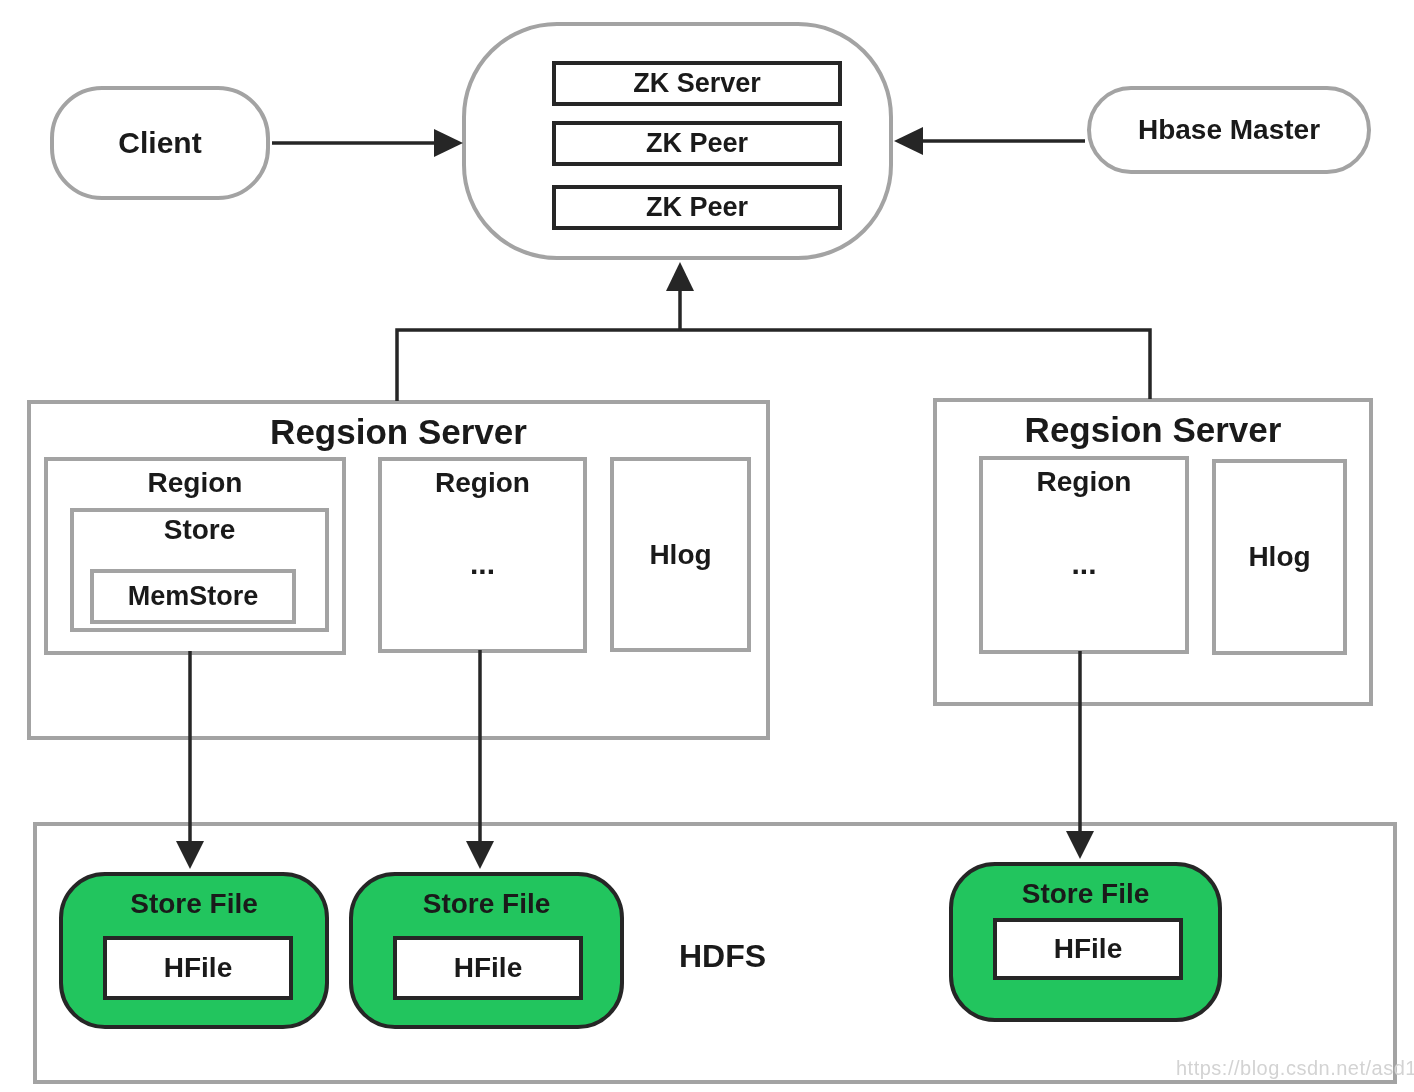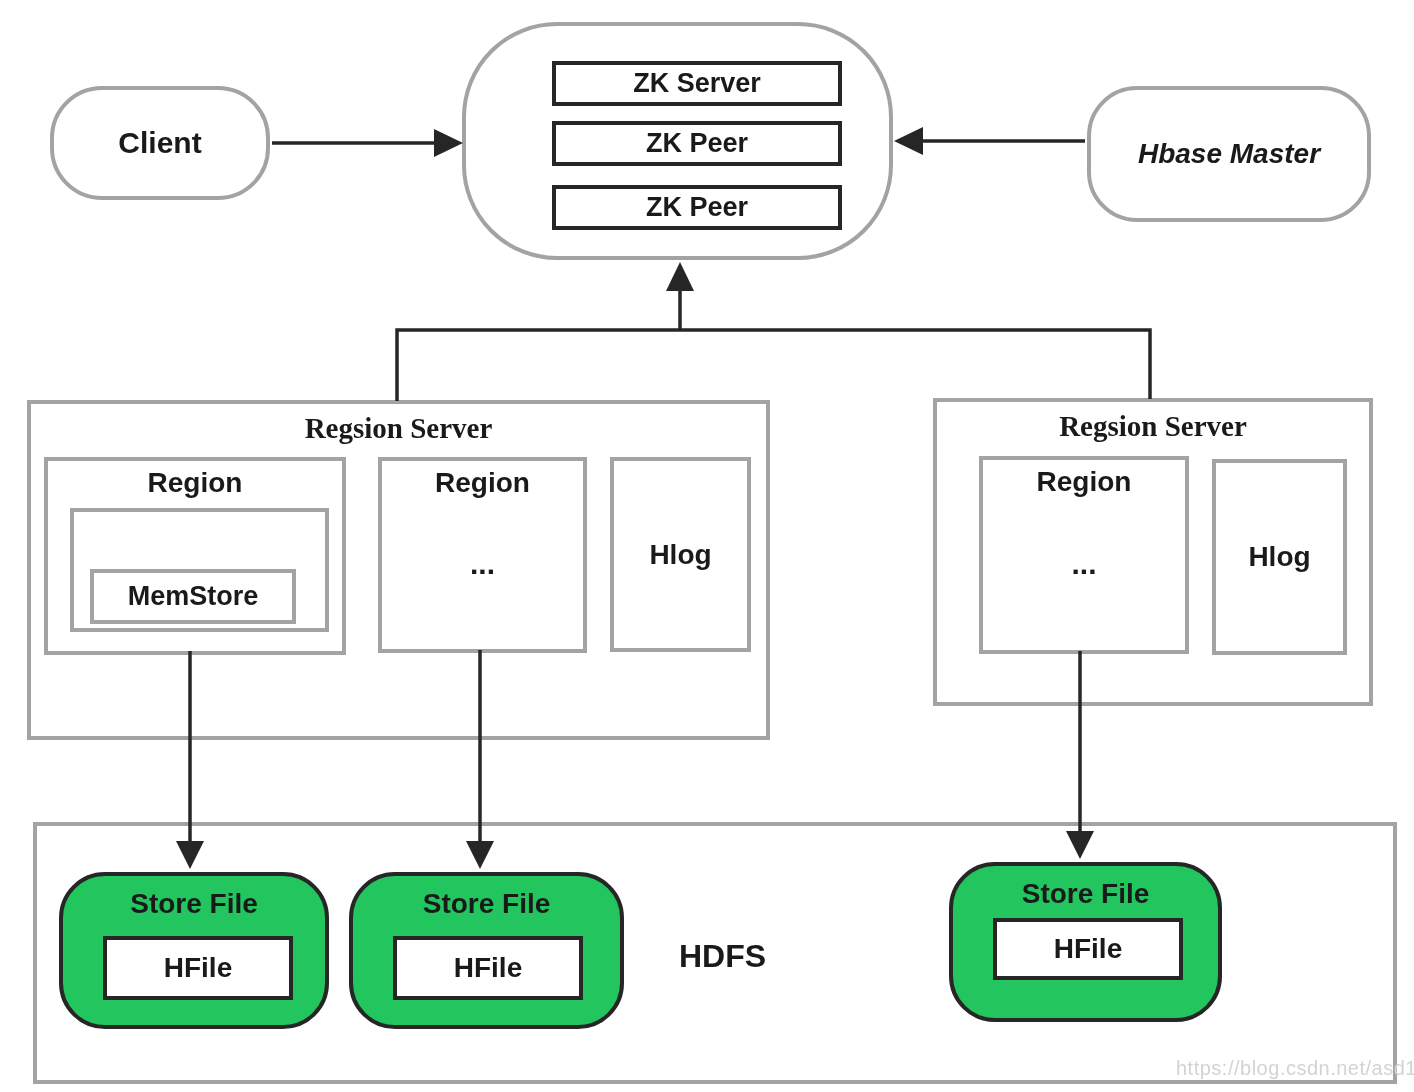--- a/index.html
+++ b/index.html
@@ -33,25 +33,25 @@
     left: 0; right: 0;
     text-align: center;
   }
   
   .client { left: 50px; top: 86px; width: 220px; height: 114px; border-radius: 52px; font-size: 30px; }
   .zk { left: 462px; top: 22px; width: 431px; height: 238px; border-radius: 95px; }
   .zk-item { position: absolute; left: 86px; width: 290px; height: 45px; border: 4px solid #262626; box-sizing: border-box; background: #fff; display: flex; align-items: center; justify-content: center; font-size: 27px; }
   .zk-item-0 { top: 35px; }
   .zk-item-1 { top: 95px; }
   .zk-item-2 { top: 159px; }
-  .master { left: 1087px; top: 86px; width: 284px; height: 136px; border-radius: 50px; font-size: 28px; font-style: italic; }
+  .master { left: 1087px; top: 86px; width: 284px; height: 88px; border-radius: 50px; font-size: 28px; }
   
   .rs-left { left: 27px; top: 400px; width: 743px; height: 340px; }
   .rs-right { left: 933px; top: 398px; width: 440px; height: 308px; }
-  .rs-title { top: 8px; font-size: 29px; font-family: Liberation Serif, serif; }
+  .rs-title { top: 8px; font-size: 35px; }
   .region1 { left: 13px; top: 53px; width: 302px; height: 198px; }
   .region1-label { top: 6px; font-size: 28px; }
   .store { left: 22px; top: 47px; width: 259px; height: 124px; }
   .store-label { top: 2px; font-size: 28px; }
   .memstore { left: 16px; top: 57px; width: 206px; height: 55px; font-size: 27px; }
   .region2 { left: 347px; top: 53px; width: 209px; height: 196px; }
   .region3 { left: 42px; top: 54px; width: 210px; height: 198px; }
   .region-top-label { top: 6px; font-size: 28px; }
   .ellipsis { position: absolute; left: 0; right: 0; top: 46%; text-align: center; font-size: 30px; font-weight: 700; }
   .hlog1 { left: 579px; top: 53px; width: 141px; height: 195px; font-size: 28px; }
@@ -106,20 +106,21 @@
   <div class="box master center-flex label">
     <span>Hbase Master</span>
   </div>
 
   <div class="box rs-left">
     <div class="top-label rs-title label">Regsion Server</div>
 
     <div class="box region1">
       <div class="top-label region1-label label">Region</div>
       <div class="box store">
+        <div class="top-label store-label label">Store</div>
         <div class="box memstore center-flex label">
           <span>MemStore</span>
         </div>
       </div>
     </div>
 
     <div class="box region2">
       <div class="top-label region-top-label label">Region</div>
       <div class="ellipsis label">...</div>
     </div>

